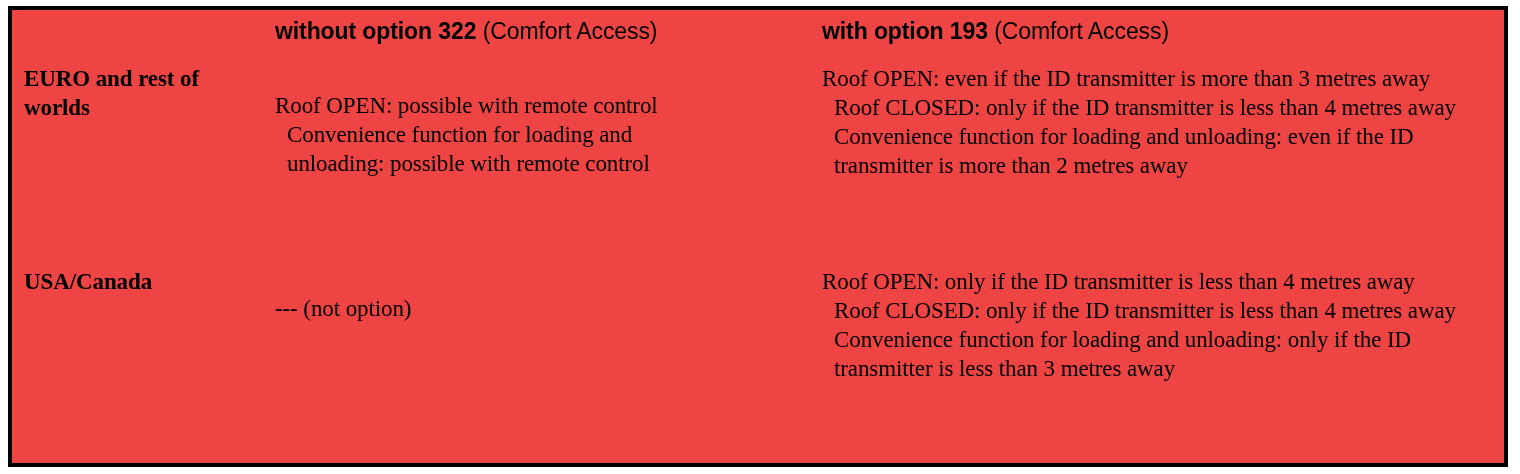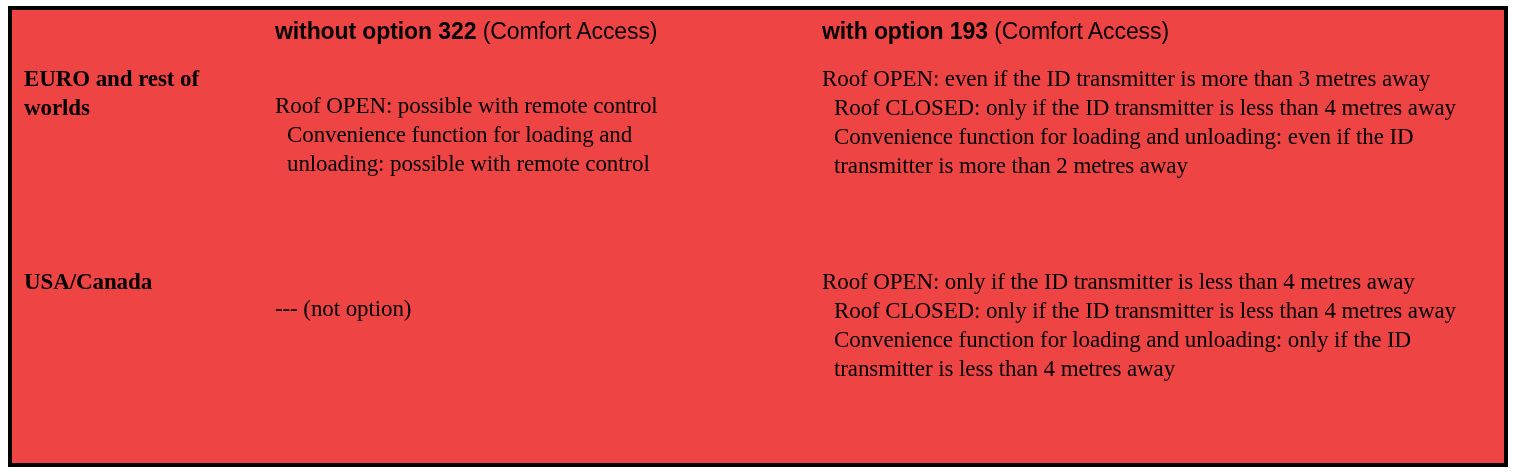--- a/index.html
+++ b/index.html
@@ -143,20 +143,20 @@
         </td>
         <td class="h-div-top v-div-left">
           <div class="cell-text">
             <div class="para nowrap-line">--- (not option)</div>
           </div>
         </td>
         <td class="h-div-top v-div-left">
           <div class="cell-text">
             <div class="para">Roof OPEN: only if the ID transmitter is less than 4 metres away</div>
             <div class="para">Roof CLOSED: only if the ID transmitter is less than 4 metres away</div>
-            <div class="para">Convenience function for loading and unloading: only if the ID transmitter is less than 4 metres away</div>
+            <div class="para">Convenience function for loading and unloading: only if the ID transmitter is less than 3 metres away</div>
           </div>
         </td>
       </tr>
 
     </tbody>
   </table>
 </div>
 
 </body></html>

